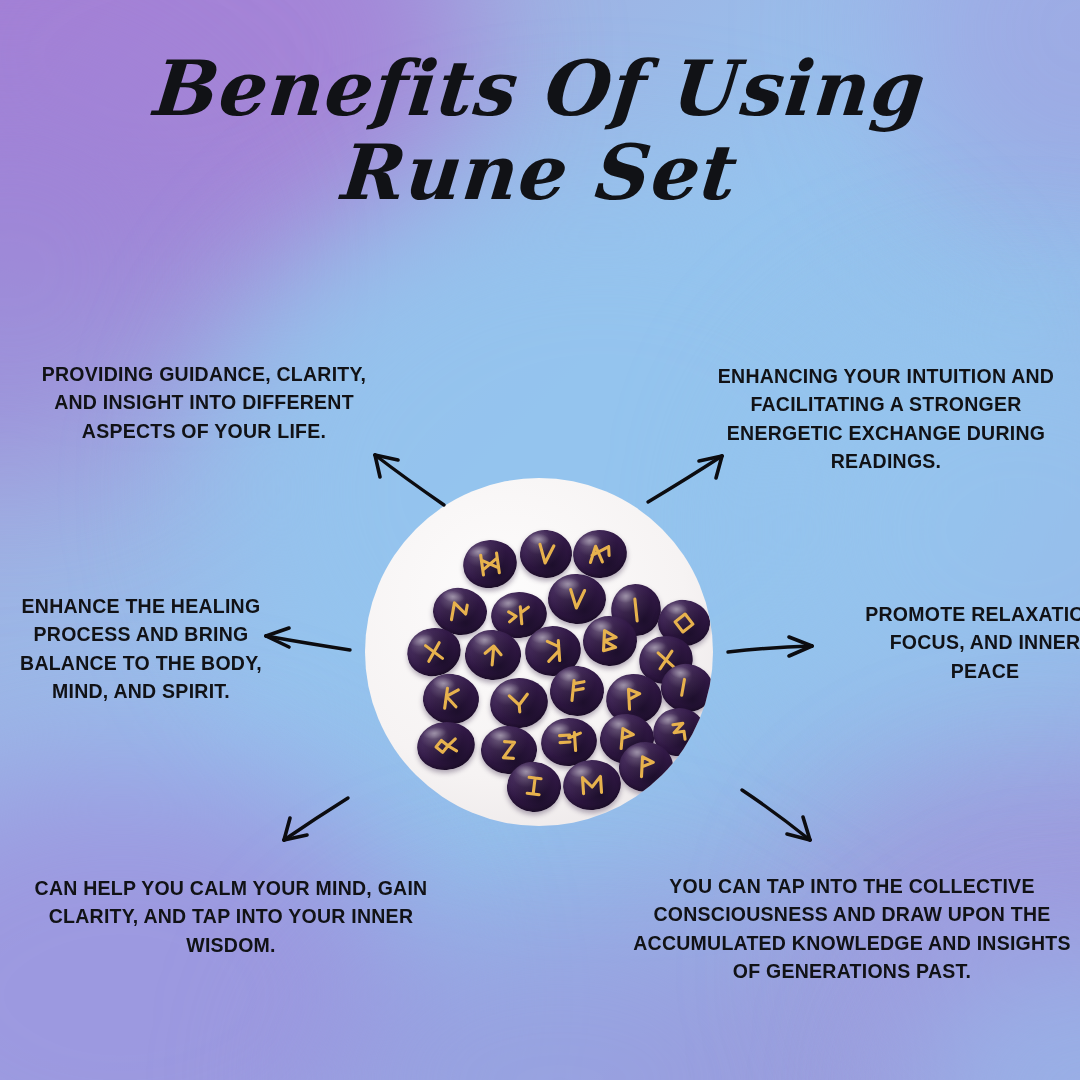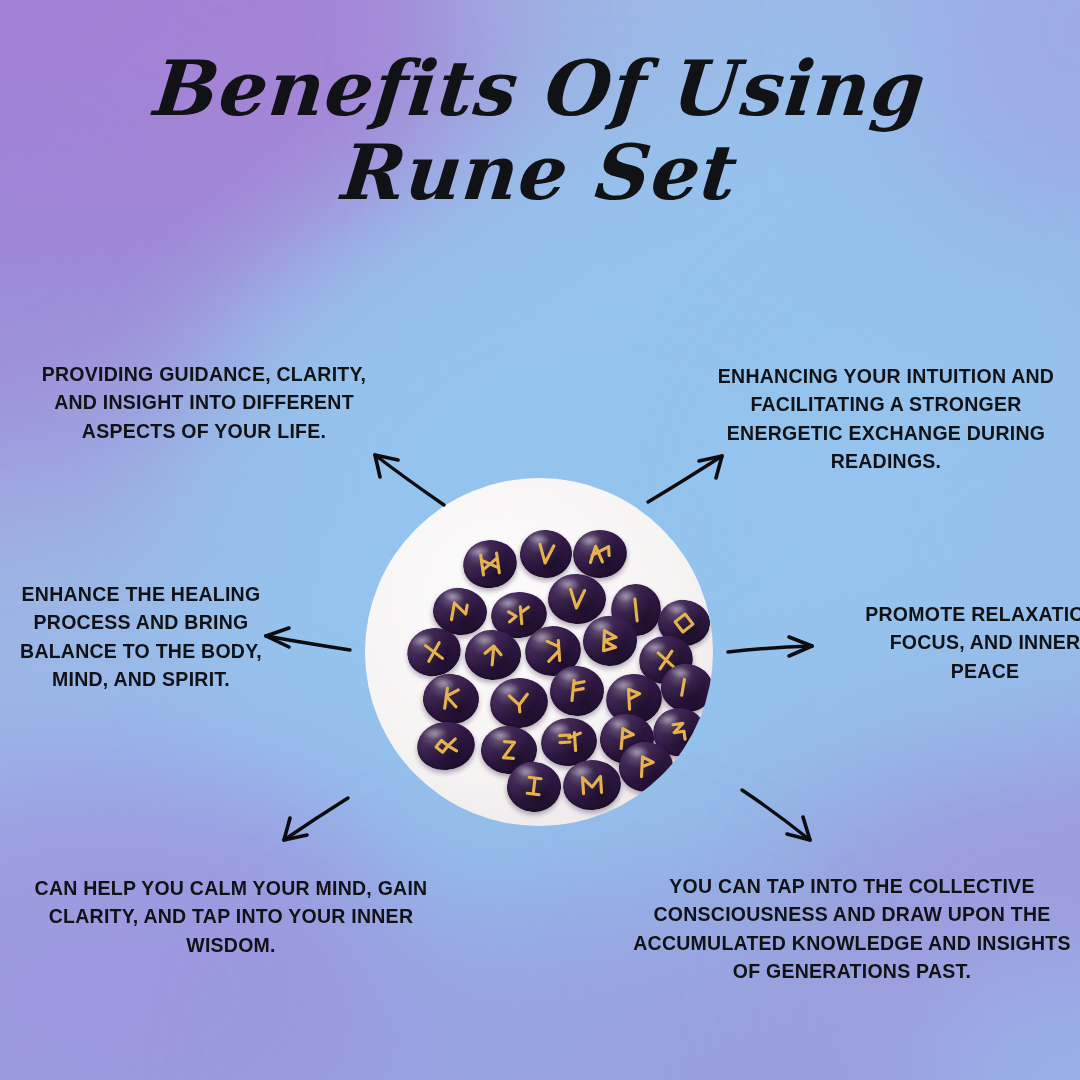--- a/index.html
+++ b/index.html
@@ -82,21 +82,21 @@
     color:#111216;
     font-weight:700;
     font-size:19.5px;
     line-height:1.45;
     letter-spacing:0.25px;
     text-align:center;
     text-transform:uppercase;
   }
   #benefit-top-left     { left:30px;  top:360px; width:330px;margin-left:9px; }
   #benefit-top-right    { left:712px; top:362px; width:348px; }
-  #benefit-mid-left     { left:6px;   top:580px; width:270px; }
+  #benefit-mid-left     { left:6px;   top:592px; width:270px; }
   #benefit-mid-right    { left:857px; top:600px; width:256px; }
   #benefit-bottom-left  { left:22px;  top:874px; width:418px; }
   #benefit-bottom-right { left:622px; top:872px; width:460px; }
 
   
   #arrow-layer { position:absolute; inset:0; z-index:4; pointer-events:none; }
   #arrow-layer path {
     stroke:#0c0c10; fill:none;
     stroke-width:3.4; stroke-linecap:round; stroke-linejoin:round;
   }

